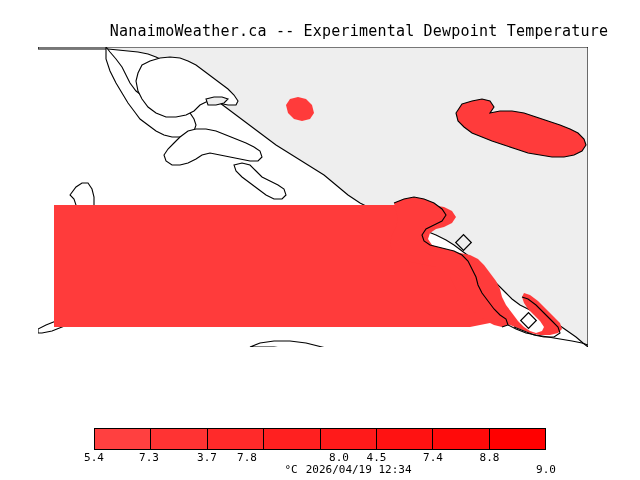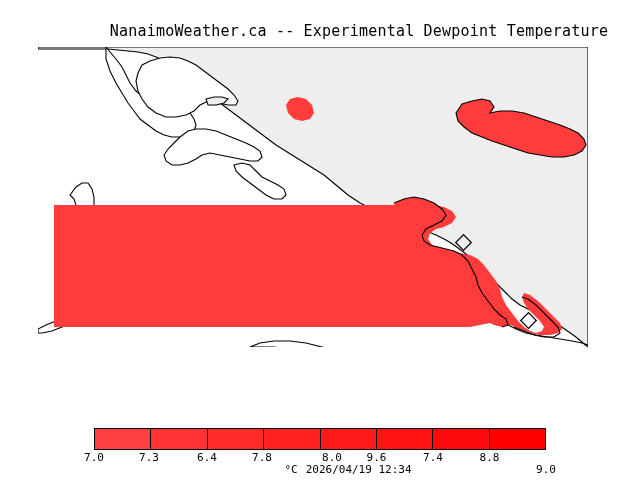--- a/index.html
+++ b/index.html
@@ -175,26 +175,26 @@
         <div class="cbar-cell" style="background: rgb(255, 42, 42);"></div>
         <div class="cbar-cell" style="background: rgb(255, 32, 32);"></div>
         <div class="cbar-cell" style="background: rgb(255, 26, 26);"></div>
         <div class="cbar-cell" style="background: rgb(255, 18, 18);"></div>
         <div class="cbar-cell" style="background: rgb(255, 10, 10);"></div>
         <div class="cbar-cell" style="background: rgb(255, 0, 0);"></div>
       </div>
   </div>
 
   <div id="cbar-ticks">
-      <span class="tick" style="left: 94px;">7.0</span>
+      <span class="tick" style="left: 94px;">5.4</span>
       <span class="tick" style="left: 149px;">7.3</span>
-      <span class="tick" style="left: 207px;">6.4</span>
-      <span class="tick" style="left: 262px;">7.8</span>
-      <span class="tick" style="left: 332px;">8.0</span>
-      <span class="tick" style="left: 376.5px;">9.6</span>
+      <span class="tick" style="left: 207px;">3.7</span>
+      <span class="tick" style="left: 247px;">7.8</span>
+      <span class="tick" style="left: 339px;">8.0</span>
+      <span class="tick" style="left: 376.5px;">4.5</span>
       <span class="tick" style="left: 433px;">7.4</span>
       <span class="tick" style="left: 489.5px;">8.8</span>
       <span class="tick" style="left: 546px; margin-top: 12px;">9.0</span>
     </div>
 
   <div id="cbar-caption">
     <span class="unit">°C</span><span>2026/04/19 12:34</span>
   </div>
 
 </div>

